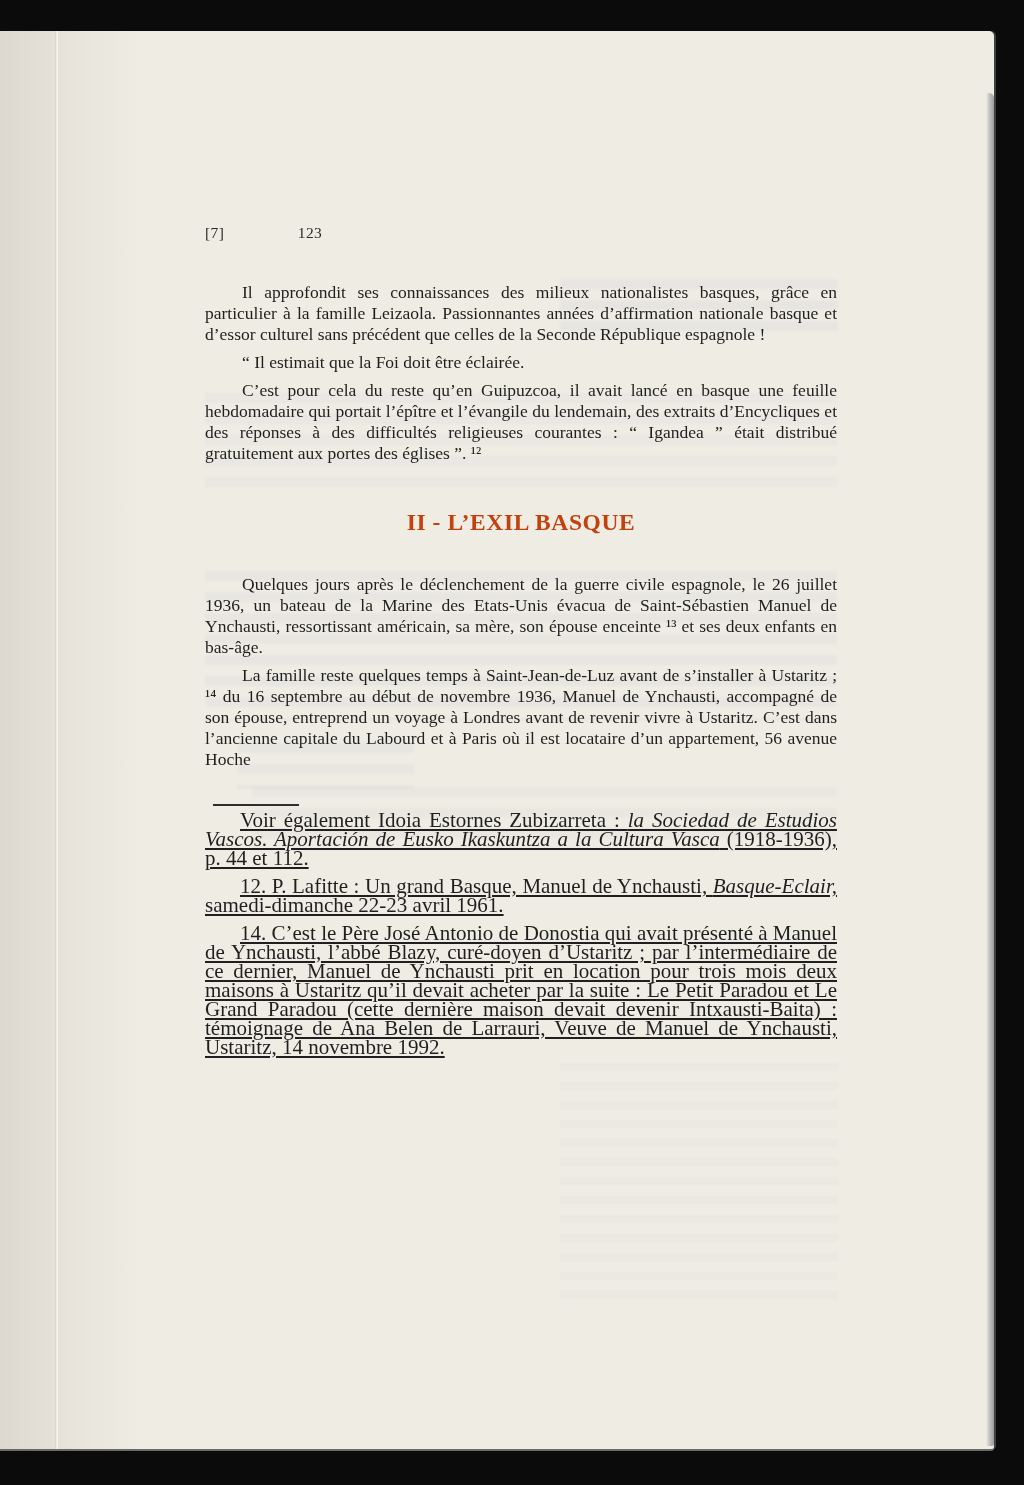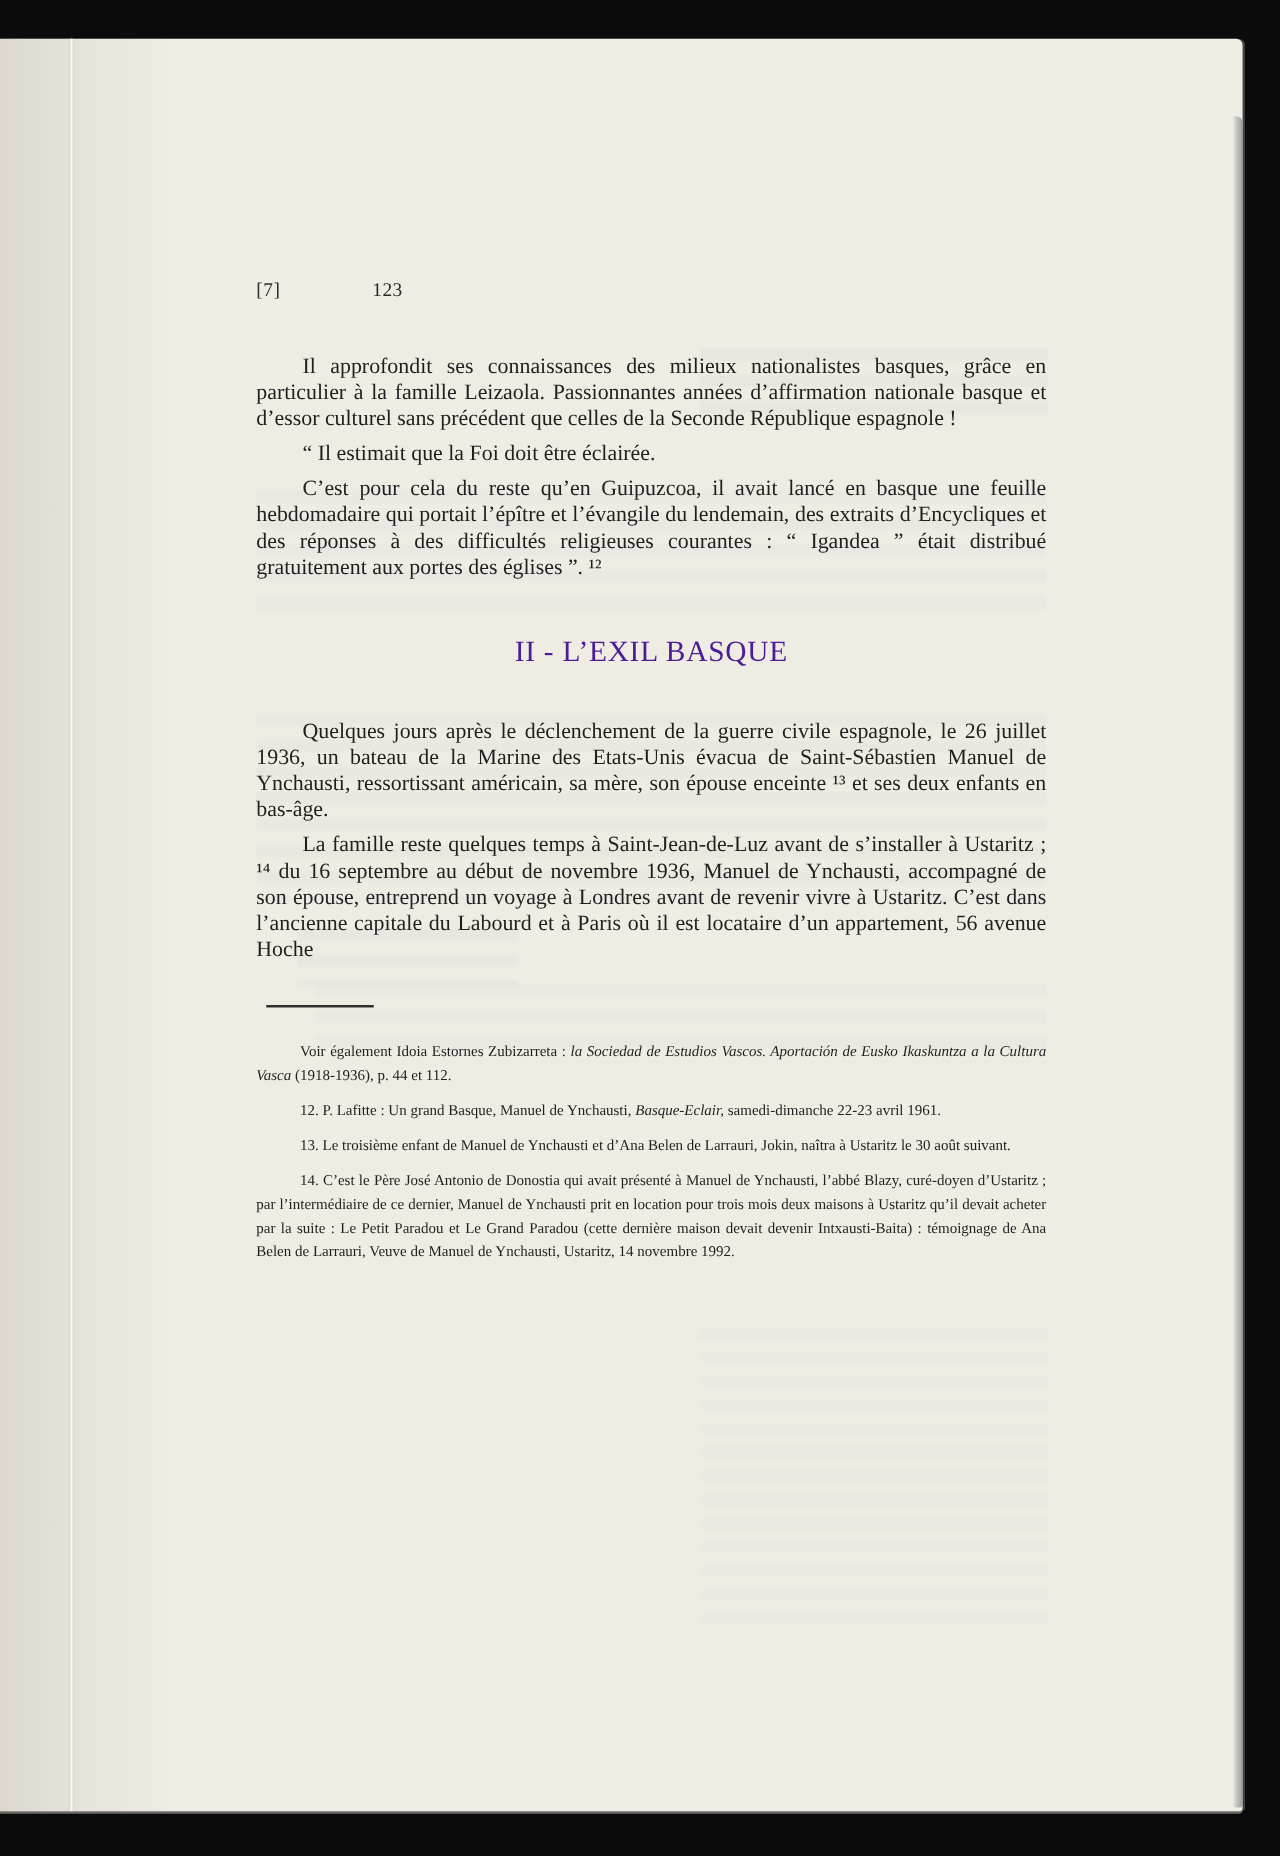--- a/index.html
+++ b/index.html
@@ -51,30 +51,30 @@
   .rh-title{flex:1;text-align:center;white-space:nowrap;}
   .rh-right{width:70px;text-align:center;padding-right:18px;}
   #body-text{
     margin-top:39px;
     font-size:17.5px;line-height:21px;text-align:justify;
   }
   #body-text p{margin:7px 0 0;text-indent:37px;}
   #body-text p:first-child{margin-top:0;}
   #body-text h2{
     margin:44px 0 38px;text-indent:0;
-    font-size:23.5px;line-height:28px;font-weight:normal;
-    text-align:center;letter-spacing:0.6px;color:#4c1d95;
+    font-size:23.5px;line-height:28px;font-weight:bold;
+    text-align:center;letter-spacing:0.6px;color:#c2410c;
   }
   .fn-rule{
     width:86px;height:0;border-top:2px solid #2e2e2e;
     margin:34px 0 0 8px;
   }
   #footnotes{
-    margin-top:26px;
-    font-size:12px;line-height:19px;text-align:justify;
+    margin-top:5px;
+    font-size:21px;line-height:19px;text-align:justify;text-decoration:underline;
   }
   #footnotes p{margin:9px 0 0;text-indent:35px;}
   #footnotes p:first-child{margin-top:0;}
   
   .ghost{
     position:absolute;pointer-events:none;
     filter:blur(1.3px);
     background:repeating-linear-gradient(180deg,rgba(104,124,156,0.10) 0 10px,rgba(104,124,156,0) 10px 21px);
   }
   .g1{left:560px;top:248px;width:278px;height:56px;opacity:.55;}
@@ -114,18 +114,17 @@
           <h2>II - L’EXIL BASQUE</h2>
           <p>Quelques jours après le déclenchement de la guerre civile espagnole, le 26 juillet 1936, un bateau de la Marine des Etats-Unis évacua de Saint-Sébastien Manuel de Ynchausti, ressortissant américain, sa mère, son épouse enceinte ¹³ et ses deux enfants en bas-âge.</p>
           <p>La famille reste quelques temps à Saint-Jean-de-Luz avant de s’installer à Ustaritz ; ¹⁴ du 16 septembre au début de novembre 1936, Manuel de Ynchausti, accompagné de son épouse, entreprend un voyage à Londres avant de revenir vivre à Ustaritz. C’est dans l’ancienne capitale du Labourd et à Paris où il est locataire d’un appartement, 56 avenue Hoche</p>
         </div>
 
       <div class="fn-rule"></div>
 
       <div id="footnotes">
           <p><span>Voir également Idoia Estornes Zubizarreta : </span><i>la Sociedad de Estudios Vascos. Aportación de Eusko Ikaskuntza a la Cultura Vasca</i><span> (1918-1936), p. 44 et 112.</span></p>
           <p><span>12. P. Lafitte : Un grand Basque, Manuel de Ynchausti, </span><i>Basque-Eclair,</i><span> samedi-dimanche 22-23 avril 1961.</span></p>
-          <p><span>13. Le troisième enfant de Manuel de Ynchausti et d’Ana Belen de Larrauri, Jokin, naîtra à Ustaritz le 30 août suivant.</span></p>
           <p><span>14. C’est le Père José Antonio de Donostia qui avait présenté à Manuel de Ynchausti, l’abbé Blazy, curé-doyen d’Ustaritz ; par l’intermédiaire de ce dernier, Manuel de Ynchausti prit en location pour trois mois deux maisons à Ustaritz qu’il devait acheter par la suite : Le Petit Paradou et Le Grand Paradou (cette dernière maison devait devenir Intxausti-Baita) : témoignage de Ana Belen de Larrauri, Veuve de Manuel de Ynchausti, Ustaritz, 14 novembre 1992.</span></p>
         </div>
     </div>
   </div>
 </div>
 
 </body></html>

